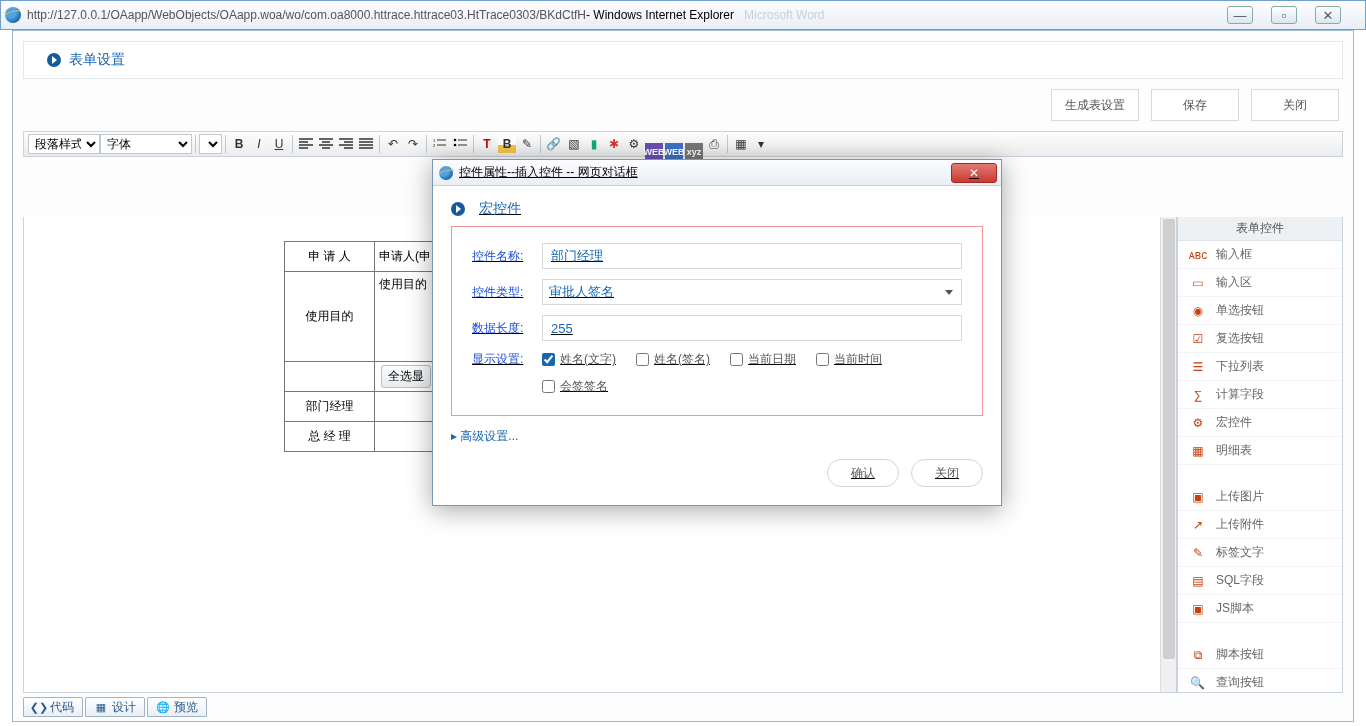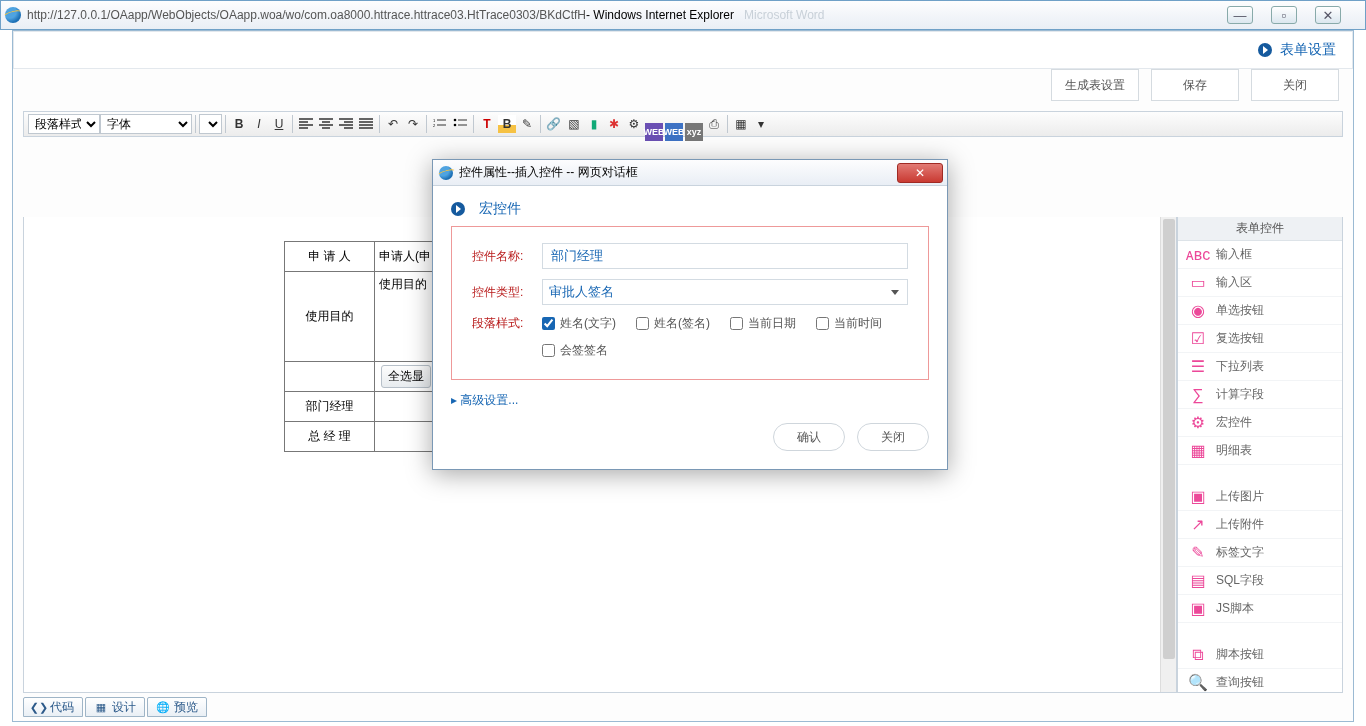--- a/index.html
+++ b/index.html
@@ -12,21 +12,21 @@
 .ie-icon::after { content:""; position:absolute; width:18px; height:6px; border:1px solid #f9c23c; border-color:#f9c23c transparent transparent transparent; border-radius:50%; top:4px; left:-2px; transform:rotate(-15deg);}
 .titlebar-url { color:#555; flex:0 0 auto; }
 .titlebar-title { color:#000; margin-left:0; }
 .win-buttons { margin-left:auto; display:flex; gap:18px; padding-right:20px;}
 .win-btn { width:26px; height:18px; border:1px solid #8aa; border-radius:3px; background:linear-gradient(#fff,#dbe7ef); display:flex; align-items:center; justify-content:center; color:#556; font-size:13px;}
 .faded-text { color:#c8d0d8; margin-left:10px; }
 
 
 .inner-frame { position:absolute; top:30px; left:12px; right:12px; bottom:4px; border:1px solid #9bbad3; background:#fdfdfd; }
 
-.page-header { border:1px solid #e3e8ed; height:38px; display:flex; align-items:center; padding:0 16px; background:#fff;justify-content:flex-end;}
+.page-header { margin:10px; border:1px solid #e3e8ed; height:38px; display:flex; align-items:center; padding:0 23px; background:#fff;}
 .blue-circle-arrow { width:14px; height:14px; border-radius:50%; background:#155a9e; display:flex; align-items:center; justify-content:center; margin-right:8px;}
 .blue-circle-arrow::after { content:""; border-left:5px solid #fff; border-top:4px solid transparent; border-bottom:4px solid transparent; margin-left:1px;}
 .page-header-title { color:#1766b3; font-size:14px;}
 
 .top-buttons { display:flex; justify-content:flex-end; gap:12px; padding:0 14px 10px;}
 .o-btn { min-width:88px; height:32px; border:1px solid #d5dbe0; background:#fff; color:#555; display:flex; align-items:center; justify-content:center; cursor:pointer;}
 
 
 .editor-toolbar { height:26px; border:1px solid #c9d3dd; margin:0 10px; background:linear-gradient(#fdfdfd,#ececec); display:flex; align-items:center; padding:0 4px; gap:0;}
 .tb-sep { width:1px; height:18px; background:#c0c8d0; margin:0 3px;}
@@ -48,38 +48,38 @@
 .form-table .lbl { width:90px; background:#fff;}
 .form-table .val { width:400px; background:#fff; text-align:left; padding-left:4px;}
 .form-table .tall { height:90px; }
 .mini-btn { display:inline-block; padding:2px 6px; border:1px solid #b7c0c9; border-radius:3px; background:linear-gradient(#fdfdfd,#e8ecef); font-size:12px; margin-left:2px;}
 
 
 .right-panel { width:166px; border:1px solid #c9d3dd; border-top:none; border-left:1px solid #c9d3dd; background:#fff; overflow-y:auto;}
 .rp-header { height:24px; background:#eef1f4; display:flex; align-items:center; justify-content:center; color:#555; border-bottom:1px solid #dde3e8;}
 .rp-item { height:28px; display:flex; align-items:center; padding:0 12px; gap:10px; color:#666; border-bottom:1px solid #f2f4f6; cursor:pointer;}
 .rp-gap { height:18px; }
-.rp-icon { width:16px; height:14px; color:#ec4899; display:flex; align-items:center; justify-content:center; font-size:16px;}
+.rp-icon { width:16px; height:14px; color:#c2410c; display:flex; align-items:center; justify-content:center; font-size:12px;}
 
 
 .bottom-tabs { position:absolute; left:10px; right:10px; bottom:4px; height:22px; display:flex; align-items:flex-end;}
 .btab { height:20px; padding:0 8px; border:1px solid #9fb5c7; border-bottom:1px solid #9fb5c7; margin-right:2px; background:linear-gradient(#fff,#e9eff5); display:flex; align-items:center; gap:4px; font-size:12px; color:#2c5a8a; border-radius:2px 2px 0 0;}
 .btab .bi{width:14px;height:14px;display:flex;align-items:center;justify-content:center;font-size:11px;}
 
 
-.dialog { position:absolute; left:432px; top:159px; width:516px; background:#fff; border:1px solid #7a98b5; box-shadow:0 4px 24px rgba(0,0,0,0.35); z-index:100;}
+.dialog { position:absolute; left:432px; top:159px; width:570px; background:#fff; border:1px solid #7a98b5; box-shadow:0 4px 24px rgba(0,0,0,0.35); z-index:100;text-decoration:underline;}
 .dialog-titlebar { height:26px; background:linear-gradient(#fdfdfe,#e9eef5); display:flex; align-items:center; padding:0 0 0 6px; border-bottom:1px solid #c9d3dd;}
 .dialog-title { color:#000; font-size:12px;}
 .dlg-close { margin-left:auto; width:46px; height:20px; background:linear-gradient(#e27a74,#c93a32); border:1px solid #a02a24; border-radius:3px; display:flex; align-items:center; justify-content:center; color:#fff; margin-right:4px;}
 .dlg-body { padding:14px 18px 18px;}
 .dlg-section { display:flex; align-items:center; margin-bottom:8px;}
 .dlg-sec-title { color:#1766b3; font-size:14px; margin-left:6px;}
 .dlg-box { border:1px solid #e99; padding:16px 20px 10px; margin-top:4px;}
 .field-row { display:flex; align-items:center; margin-bottom:10px;}
-.field-label { width:70px; color:#b91c1c;}
+.field-label { width:70px; color:#1d4ed8;}
 .field-input { flex:1; height:26px; border:1px solid #d3dbe2; padding:0 8px; color:#1766b3; font-size:13px;}
 .field-select { flex:1; height:26px; border:1px solid #d3dbe2; padding:12px 6px; color:#1766b3; font-size:13px; position:relative; display:flex; align-items:center;}
 .field-select::after{content:""; border-left:4px solid transparent; border-right:4px solid transparent; border-top:5px solid #555; position:absolute; right:8px; top:10px;}
 .check-row { display:flex; align-items:center; gap:20px; flex-wrap:wrap;}
 .chk { display:flex; align-items:center; gap:5px; color:#555;justify-content:flex-end;}
 .chk input{width:13px;height:13px;accent-color:#1766b3;}
 .adv-link { color:#1766b3; margin-top:12px; display:inline-block;}
 .dlg-actions { display:flex; justify-content:flex-end; gap:12px; margin-top:14px;}
 .pill-btn { min-width:72px; height:28px; border:1px solid #cfd6dc; border-radius:16px; background:#fff; color:#555; display:flex; align-items:center; justify-content:center; cursor:pointer;}
 
@@ -313,22 +313,26 @@
         <div class="field-row">
           <span class="field-label">控件名称:</span>
           <input class="field-input" value="部门经理" style="">
         </div>
         <div class="field-row">
           <span class="field-label">控件类型:</span>
           <div class="field-select">
               <span>审批人签名</span>
             </div>
         </div>
+        <div class="field-row">
+          <span class="field-label">数据长度:</span>
+          <input class="field-input" value="255" style="">
+        </div>
         <div class="field-row" style="align-items:flex-start">
-          <span class="field-label">段落样式:</span>
+          <span class="field-label">显示设置:</span>
           <div style="flex:1">
             <div class="check-row">
               <label class="chk">
                   <input type="checkbox" checked="" style="">
                   <span>姓名(文字)</span>
                 </label>
               <label class="chk">
                   <input type="checkbox" style="">
                   <span>姓名(签名)</span>
                 </label>

